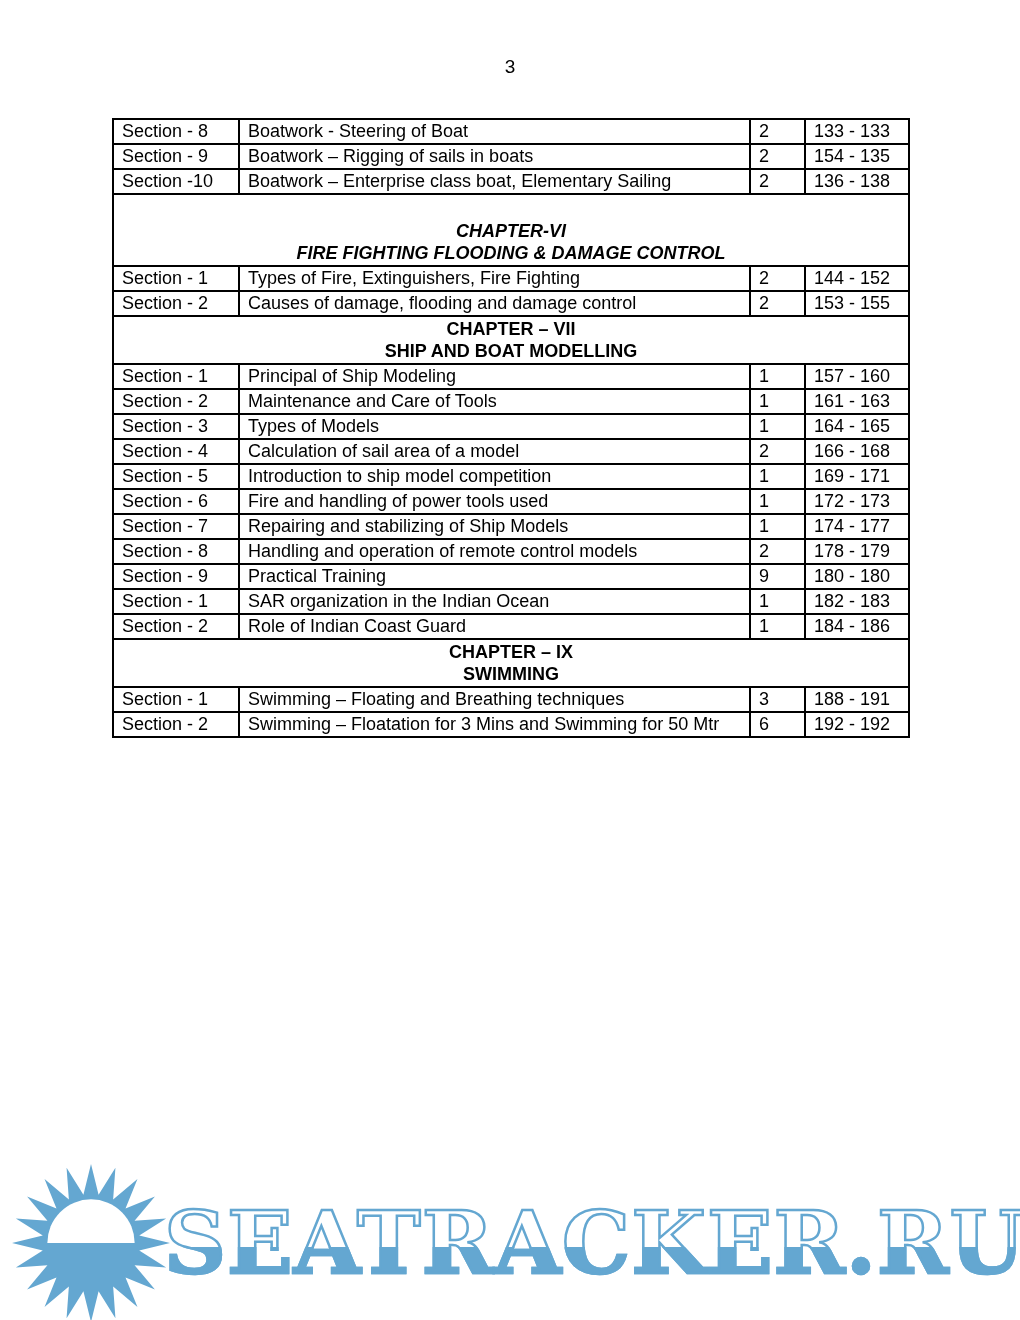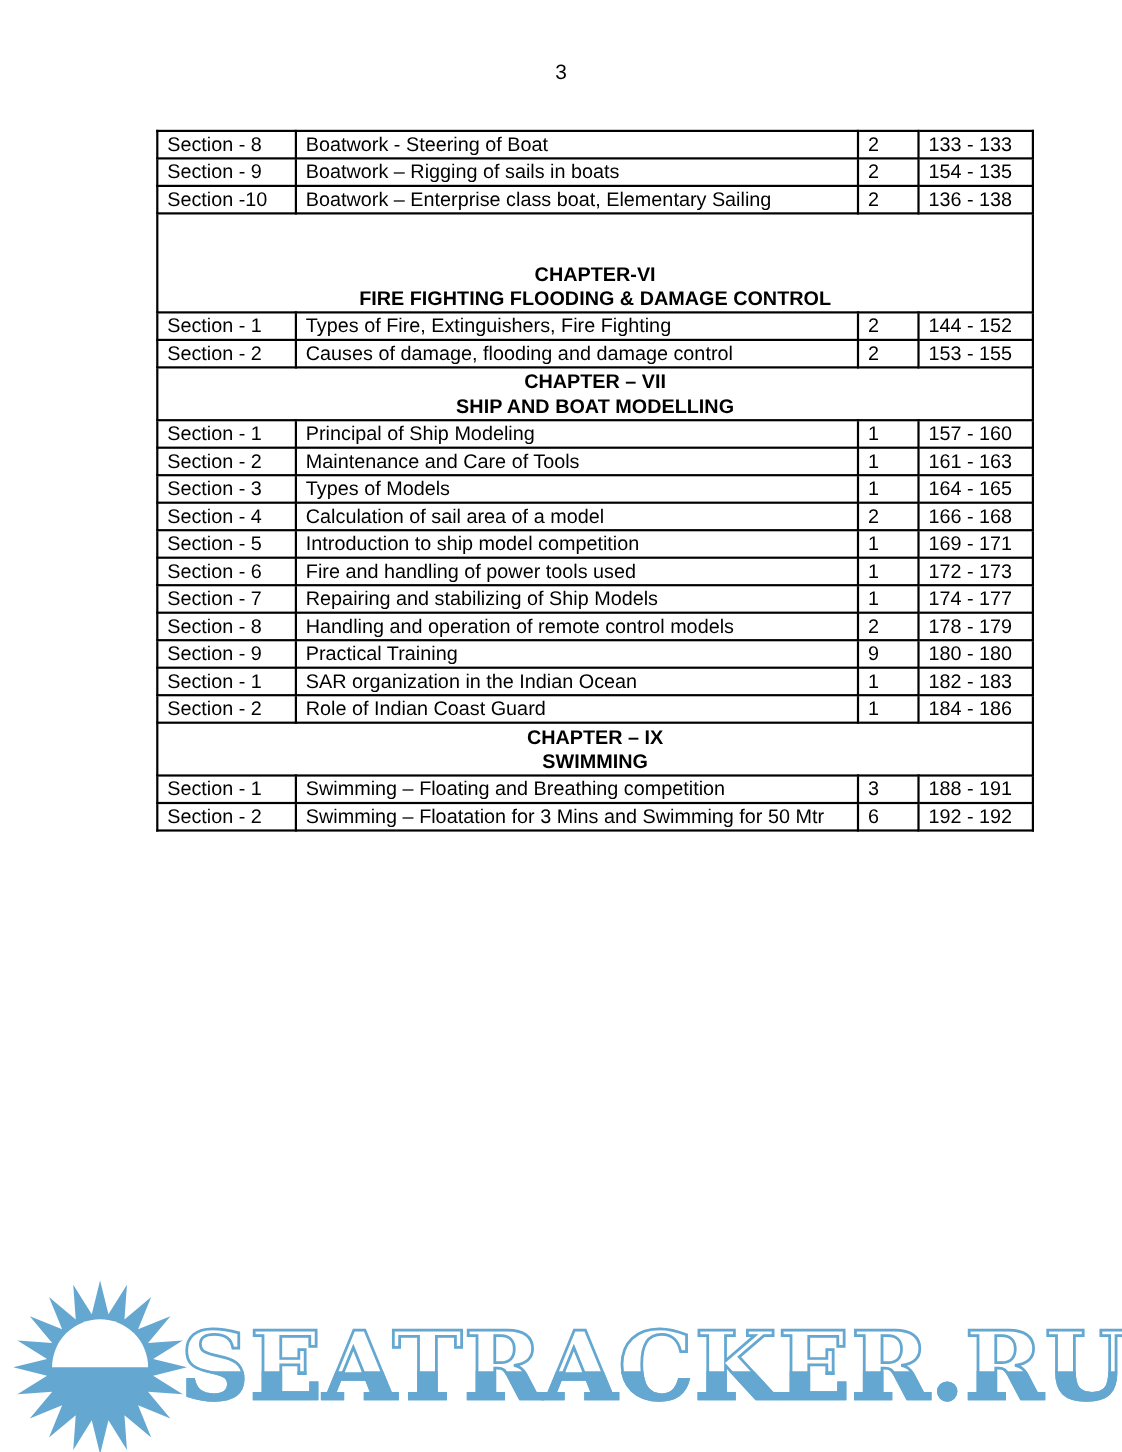--- a/index.html
+++ b/index.html
@@ -19,38 +19,37 @@
     text-align:center;
     font-size:19px;
     line-height:22px;
   }
   table.toc{
     position:absolute;
     left:112px; top:118px;
     width:796px;
     border-collapse:collapse;
     table-layout:fixed;
-    margin-left:30px;
   }
   table.toc td{
     border:2px solid #000;
     font-size:18px;
     line-height:21px;
     padding:1px 8px;
     vertical-align:top;
     overflow:hidden;
     word-wrap:break-word;
   }
   td.chapter{
     text-align:center;
     font-weight:bold;
     padding:2px 8px 2px;
   }
   td.chapter div{line-height:22px;}
-  td.chapter.tall{padding-top:43px;}
+  td.chapter.tall{padding-top:25px;font-style:italic;}
   .watermark{
     position:absolute;
     left:12px; top:1164px;
     display:flex;
     align-items:center;
     color:var(--wm,#64a7d1);
   }
   .wm-sun{width:158px;height:158px;flex:0 0 auto;}
   .wm-text{
     font-family:"DejaVu Serif", serif;
@@ -193,21 +192,21 @@
           <td>184 - 186</td>
         </tr>
         <tr>
           <td colspan="4" class="chapter">
             <div>CHAPTER – IX</div>
             <div>SWIMMING</div>
           </td>
         </tr>
         <tr>
           <td>Section - 1</td>
-          <td>Swimming – Floating and Breathing competition</td>
+          <td>Swimming – Floating and Breathing techniques</td>
           <td>3</td>
           <td>188 - 191</td>
         </tr>
         <tr>
           <td>Section - 2</td>
           <td>Swimming – Floatation for 3 Mins and Swimming for 50 Mtr</td>
           <td>6</td>
           <td>192 - 192</td>
         </tr>
       </tbody>

